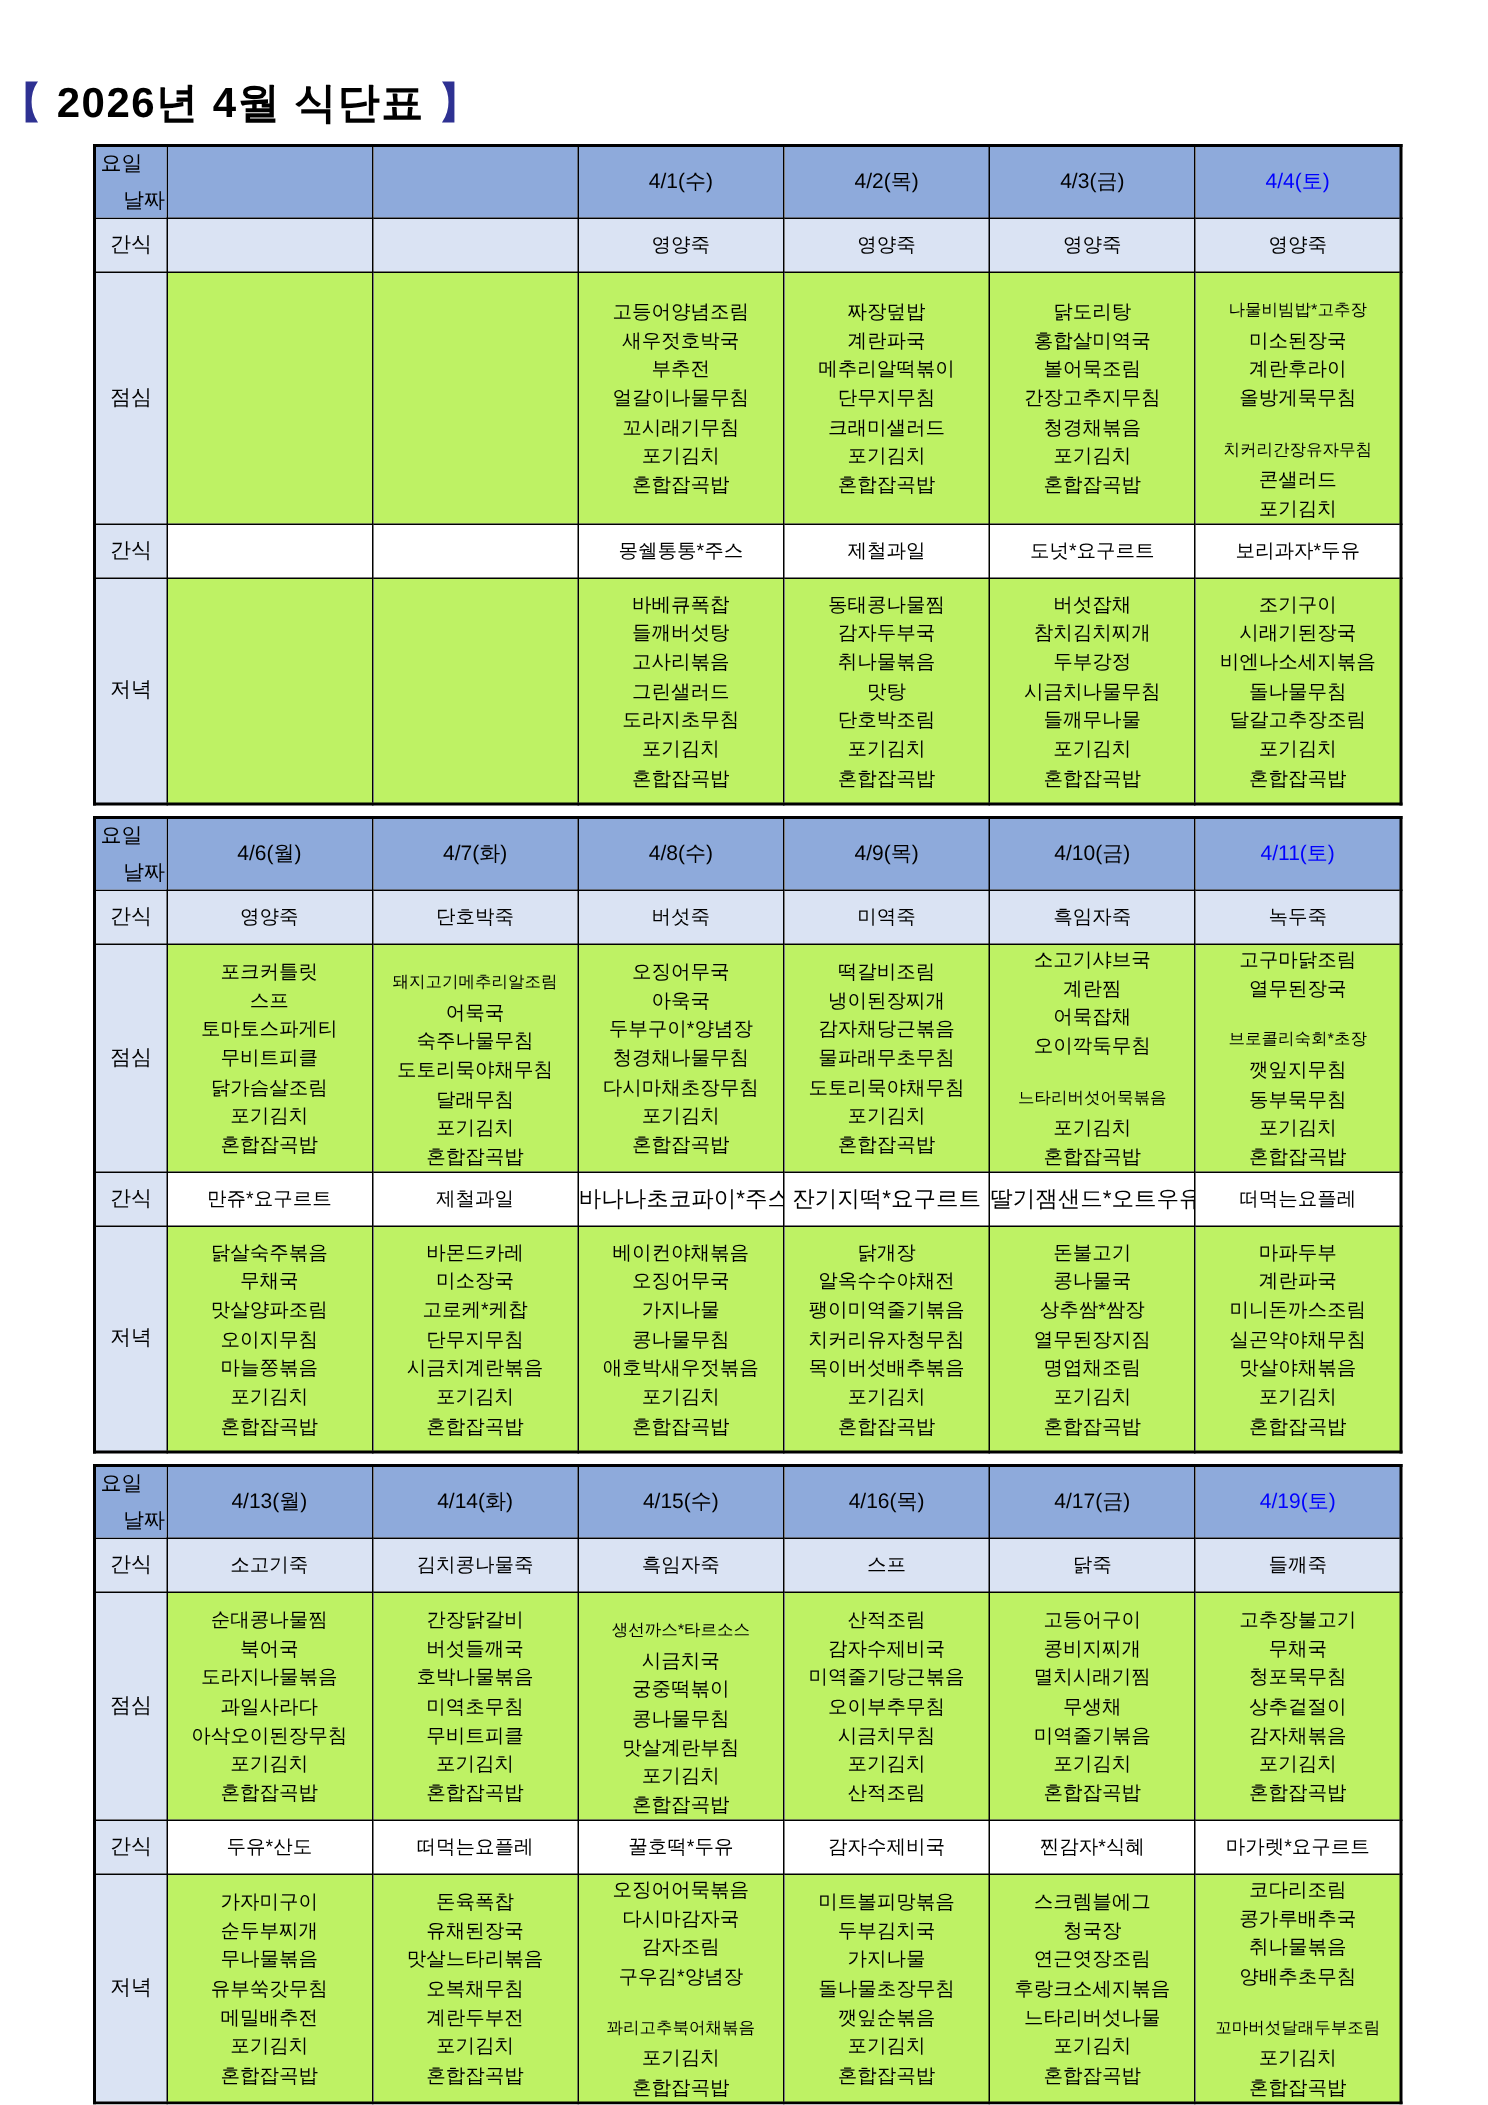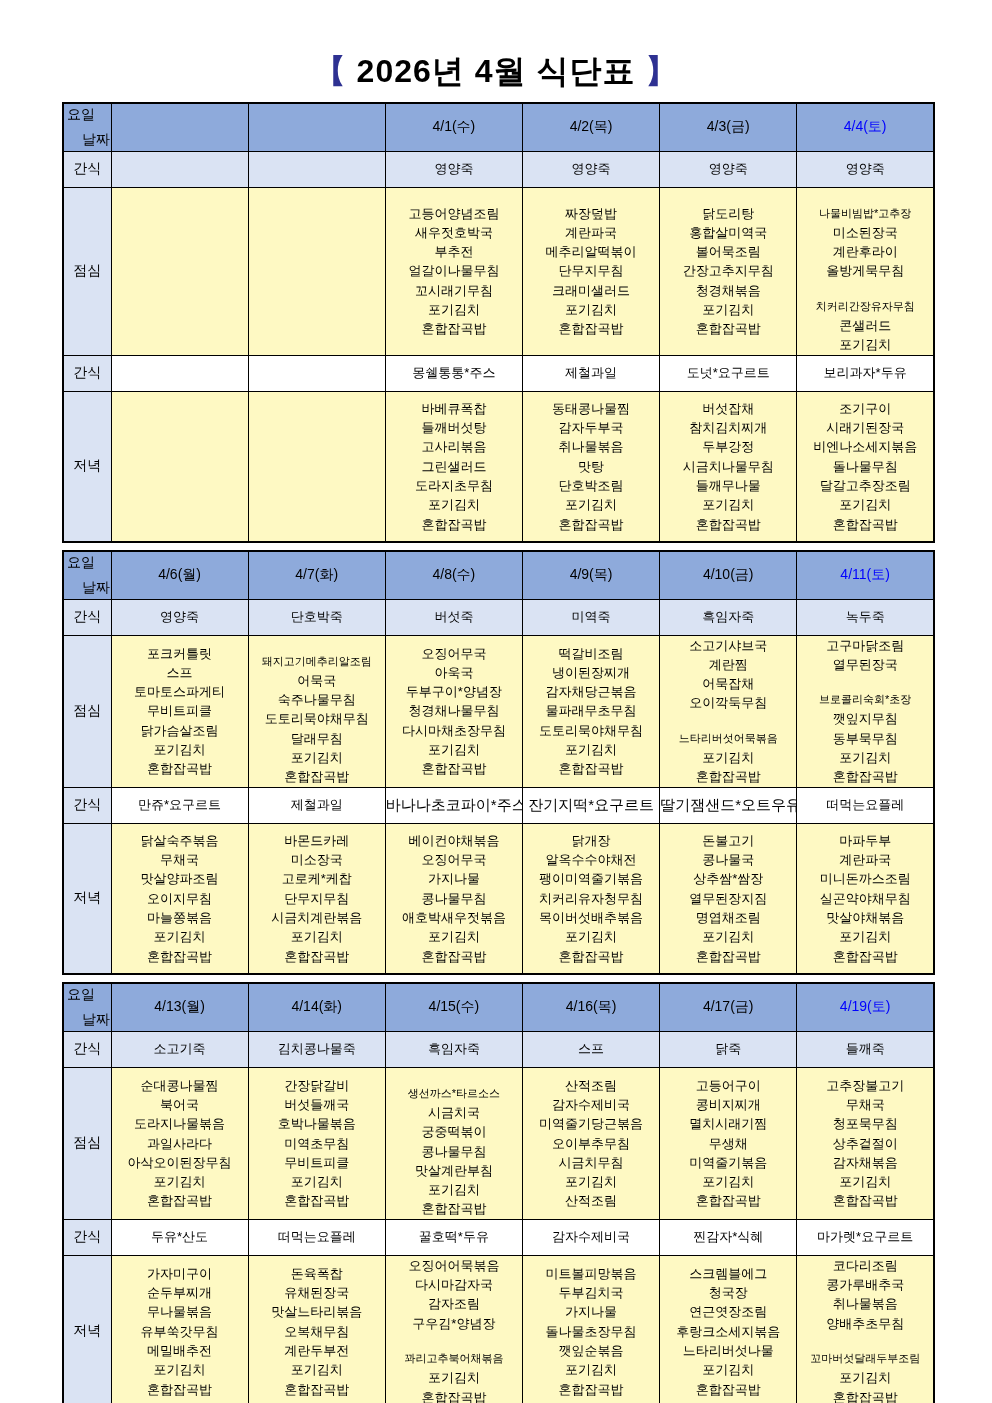--- a/index.html
+++ b/index.html
@@ -11,22 +11,22 @@
   }
   *{box-sizing:border-box;}
   html,body{margin:0;padding:0;background:#fff;}
   body{
     width:992px;height:1403px;
     font-family:"Liberation Sans","DejaVu Sans",sans-serif;
     color:#000;
   }
   .page-title{
     margin:50px 0 8px 0;
-    text-align:center;
-    font-size:32px;
+    text-align:left;
+    font-size:28px;
     font-weight:bold;
     letter-spacing:1px;
   }
   .page-title .bracket{color:var(--bracket);}
   .tables{margin-left:62px;}
   table.menu-table{
     border-collapse:collapse;
     table-layout:fixed;
     width:873px;
     margin-bottom:7px;
@@ -53,21 +53,21 @@
       var(--header-bg);
     font-size:12px;
   }
   td.corner .day-lbl{position:absolute;top:2px;left:3px;}
   td.corner .date-lbl{position:absolute;bottom:2px;left:18px;}
   tr.snack{height:36px;}
   tr.snack td{font-size:13px;}
   tr.snack td.row-label, td.row-label{background:var(--light-bg);font-size:14px;}
   tr.snack.am td{background:var(--light-bg);}
   tr.meal{height:151px;}
-  tr.meal td{background:#fef9c3;}
+  tr.meal td{background:#bef264;}
   tr.meal td.row-label{background:var(--light-bg);}
   .item{font-size:13px;line-height:19.3px;white-space:nowrap;}
   .item.small{font-size:11px;margin-top:16px;}
   .snack-val{white-space:nowrap;}
   .snack-val.small{font-size:15px;}
 </style>
 </head>
 <body>
 
 <div class="page-title"><span class="bracket">【</span> <span>2026년 4월 식단표</span> <span class="bracket">】</span></div>

